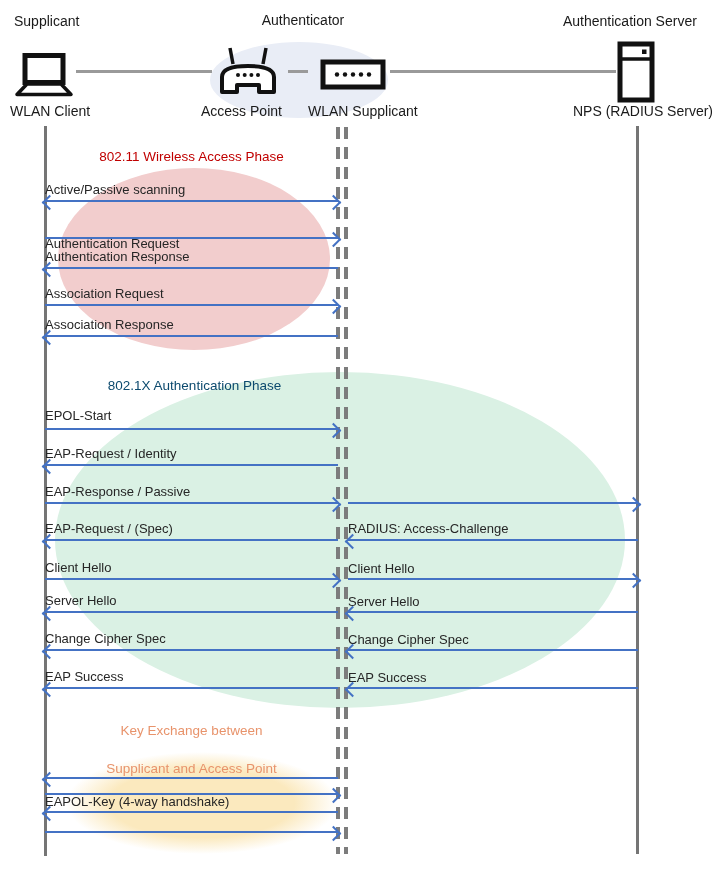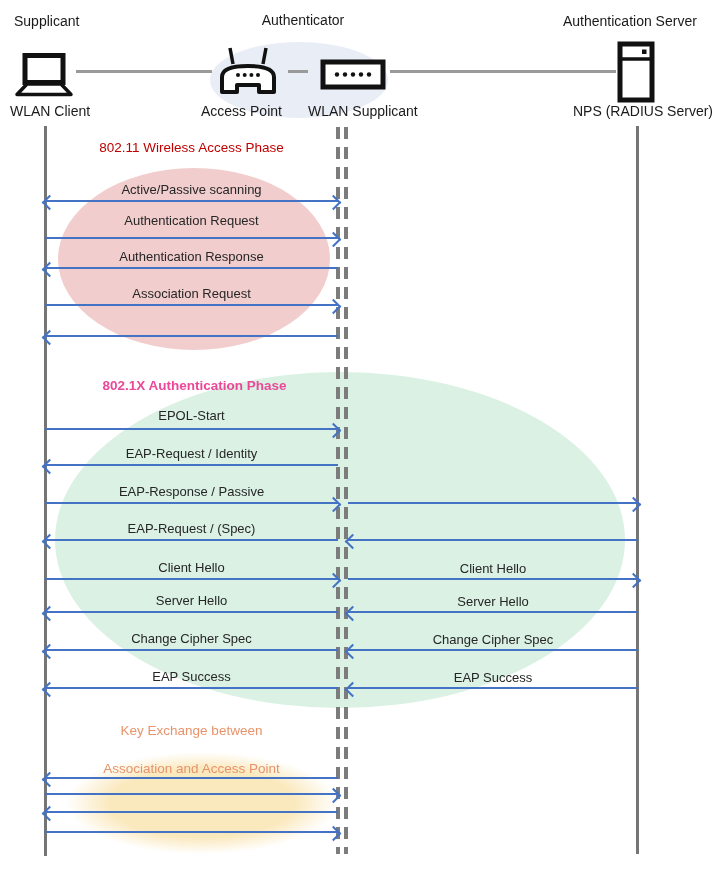--- a/index.html
+++ b/index.html
@@ -16,23 +16,23 @@
     position:absolute; width:4px;
     background:repeating-linear-gradient(to bottom,#7c7c7c 0 12px,transparent 12px 20px);
   }
   .ellipse { position:absolute; border-radius:50%; }
   .el-auth  { background:#E9EDF6; }
   .el-pink  { background:#F2CDCD; }
   .el-green { background:#DAF1E4; }
   .el-yellow{ background:radial-gradient(closest-side,#FBE9BE 68%,rgba(251,233,190,0) 100%); }
   .phase-title { position:absolute; font-size:13.5px; text-align:center; line-height:19px; white-space:pre-line; }
   .pt-red    { color:#C00000; }
-  .pt-green  { color:#ec4899;font-weight:bold; }
+  .pt-green  { color:#0c4a6e; }
   .pt-orange { color:#E8936B; }
-  .mlabel { position:absolute; font-size:13px; color:#262626; text-align:center; white-space:nowrap; }
+  .mlabel { position:absolute; font-size:13px; color:#262626; white-space:nowrap; }
   .mline  { position:absolute; height:2px; background:#4472C4; }
   .head {
     position:absolute; width:9px; height:9px;
     border-top:2.5px solid #4472C4; border-right:2.5px solid #4472C4; top:-3.5px;
   }
   .hr { right:-1px; transform:rotate(45deg); }
   .hl { left:-1px; transform:rotate(-135deg); }
   .ls { left:45px;  width:293px; }
   .rs { left:348px; width:290px; }
 </style>
@@ -88,46 +88,47 @@
 
   <div class="ellipse el-pink" style="left:58px;top:168px;width:272px;height:182px"></div>
   <div class="ellipse el-green" style="left:55px;top:372px;width:570px;height:336px"></div>
   <div class="ellipse el-yellow" style="left:66px;top:752px;width:272px;height:102px"></div>
 
   <div class="lifeline" style="left:44px;top:126px;height:730px"></div>
   <div class="dashline" style="left:336px;top:127px;height:727px"></div>
   <div class="dashline" style="left:344px;top:127px;height:727px"></div>
   <div class="lifeline" style="left:636px;top:126px;height:728px"></div>
 
-  <div class="phase-title pt-red" style="left:45px;top:138px;width:293px">802.11 Wireless Access Phase</div>
+  <div class="phase-title pt-red" style="left:45px;top:147px;width:293px">802.11 Wireless Access Phase</div>
   <div class="phase-title pt-green" style="left:48px;top:376px;width:293px">802.1X Authentication Phase</div>
   <div class="phase-title pt-orange" style="left:45px;top:721px;width:293px"><span>Key Exchange between</span><br>
-       <span>Association and Access Point</span></div>
+       <span>Supplicant and Access Point</span></div>
 
   <div class="mlabel ls" style="top:182px">Active/Passive scanning</div>
   <div class="mline ls" style="top:200px">
     <span class="head hl"></span>
     <span class="head hr"></span>
   </div>
 
-  <div class="mlabel ls" style="top:213px">Authentication Request</div>
+  <div class="mlabel ls" style="top:236px">Authentication Request</div>
   <div class="mline ls" style="top:237px">
     <span class="head hr"></span>
   </div>
 
   <div class="mlabel ls" style="top:249px">Authentication Response</div>
   <div class="mline ls" style="top:267px">
     <span class="head hl"></span>
   </div>
 
   <div class="mlabel ls" style="top:286px">Association Request</div>
   <div class="mline ls" style="top:304px">
     <span class="head hr"></span>
   </div>
 
+  <div class="mlabel ls" style="top:317px">Association Response</div>
   <div class="mline ls" style="top:335px">
     <span class="head hl"></span>
   </div>
 
   <div class="mlabel ls" style="top:408px">EPOL-Start</div>
   <div class="mline ls" style="top:428px">
     <span class="head hr"></span>
   </div>
 
   <div class="mlabel ls" style="top:446px">EAP-Request / Identity</div>
@@ -140,20 +141,21 @@
     <span class="head hr"></span>
   </div>
   <div class="mline rs" style="top:502px">
     <span class="head hr"></span>
   </div>
 
   <div class="mlabel ls" style="top:521px">EAP-Request / (Spec)</div>
   <div class="mline ls" style="top:539px">
     <span class="head hl"></span>
   </div>
+  <div class="mlabel rs" style="top:521px">RADIUS: Access-Challenge</div>
   <div class="mline rs" style="top:539px">
     <span class="head hl"></span>
   </div>
 
   <div class="mlabel ls" style="top:560px">Client Hello</div>
   <div class="mline ls" style="top:578px">
     <span class="head hr"></span>
   </div>
   <div class="mlabel rs" style="top:561px">Client Hello</div>
   <div class="mline rs" style="top:578px">
@@ -186,20 +188,21 @@
   <div class="mline rs" style="top:687px">
     <span class="head hl"></span>
   </div>
 
   <div class="mline ls" style="top:777px">
     <span class="head hl"></span>
   </div>
   <div class="mline ls" style="top:793px">
     <span class="head hr"></span>
   </div>
+  <div class="mlabel ls" style="top:794px">EAPOL-Key (4-way handshake)</div>
   <div class="mline ls" style="top:811px">
     <span class="head hl"></span>
   </div>
   <div class="mline ls" style="top:831px">
     <span class="head hr"></span>
   </div>
 
 </div>
 
 </body></html>

